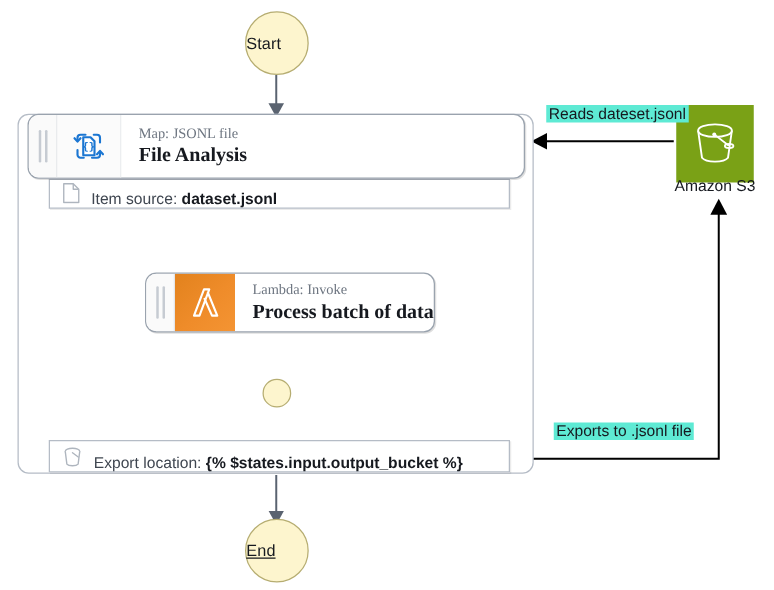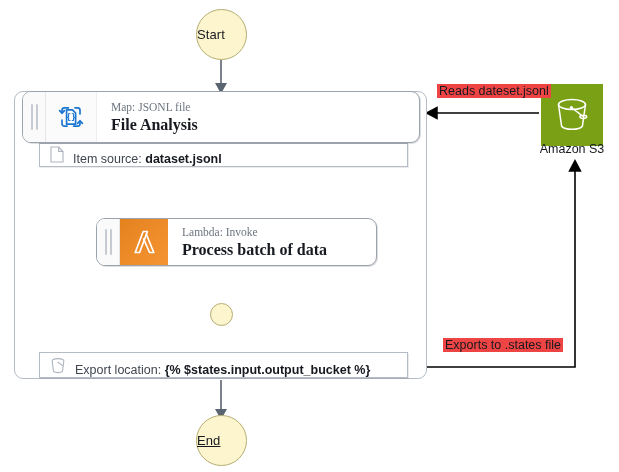--- a/index.html
+++ b/index.html
@@ -131,23 +131,23 @@
     height: 52px;
   }
   #map-header-card .card-icon {
     width: 50px;
     background: #fbfbfb;
     border-right: 1px solid #eceef0;
   }
 
   
   #lambda-card {
-    left: 96px;
+    left: 116px;
     top: 218px;
-    width: 281px;
+    width: 232px;
     height: 48px;
   }
   #lambda-card .card-icon {
     width: 48px;
     background: linear-gradient(135deg, #e2821d 0%, #ef8c2a 55%, #f49433 100%);
   }
 
   
   .info-strip {
     position: absolute;
@@ -204,21 +204,21 @@
     color: #16191f;
     white-space: nowrap;
   }
 
   
   .edge-label {
     position: absolute;
     font-size: 12.5px;
     color: #16191f;
     white-space: nowrap;
-    background: #ef4444;
+    background: #5eead4;
     padding: 0 2px;
   }
   #reads-label { left: 437px; top: 84px; }
   #exports-label { left: 443px; top: 338px; }
 </style>
 </head>
 <body>
 
 <div id="canvas">
 
@@ -329,15 +329,15 @@
         <path d="M8.5,11.5 L11.6,33.2 A10.9,4.4 0 0 0 32.4,33.2 L35.5,11.5" fill="none" stroke="#ffffff" stroke-width="1.5"></path>
         <path d="M21.4,14.5 L32.6,23.2" fill="none" stroke="#ffffff" stroke-width="1.5" stroke-linecap="round"></path>
         <circle cx="21.4" cy="14.5" r="1.6" fill="#ffffff"></circle>
         <ellipse cx="33.3" cy="23.8" rx="3.4" ry="1.6" fill="none" stroke="#ffffff" stroke-width="1.5"></ellipse>
       </svg>
     </div>
   </div>
   <div id="s3-label">Amazon S3</div>
 
   <div class="edge-label" id="reads-label">Reads dateset.jsonl</div>
-  <div class="edge-label" id="exports-label">Exports to .states file</div>
+  <div class="edge-label" id="exports-label">Exports to .jsonl file</div>
 
 </div>
 
 </body></html>

